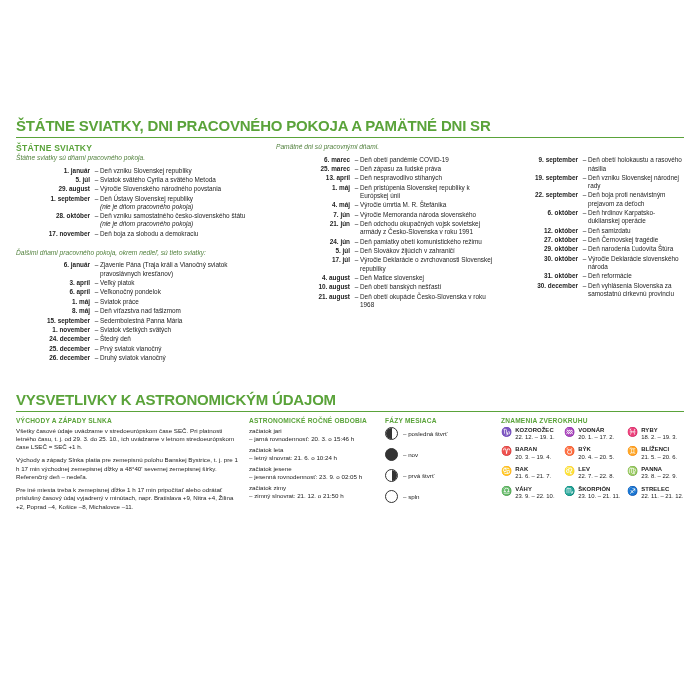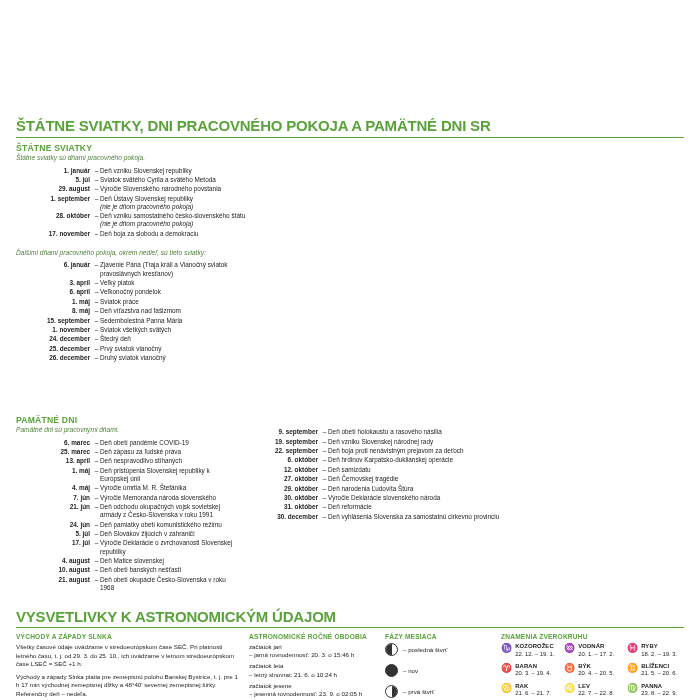--- a/index.html
+++ b/index.html
@@ -30,22 +30,21 @@
     line-height: 1.05;
     margin: 0 0 3px 0;
     white-space: nowrap;
   }
   .title-rule {
     border-top: 1px solid #5aa33a;
     margin: 0 0 5px 0;
   }
   .cols {
     display: flex;
-    gap: 22px;
-    flex-direction: column;
+    gap: 10px;
   }
   .col-left { width: 250px; flex: 0 0 250px; }
   .col-right { flex: 1 1 auto; display: flex; gap: 10px; }
   .col-r1 { width: 218px; flex: 0 0 218px;}
   .col-r2 { flex: 1 1 auto; }
 
   .sec-head {
     color: #5aa33a;
     font-size: 8.6px;
     font-weight: bold;
@@ -72,21 +71,21 @@
     text-align: right;
     white-space: nowrap;
     font-weight: bold;
     width: 74px;
     padding-right: 3px;
   }
   .dlist td.dash { width: 7px; text-align: center; }
   .ital { font-style: italic; }
 
   
-  .block2 { margin-top: 16px; }
+  .block2 { margin-top: 29px; }
   .sub-cols { display: flex; gap: 8px; margin-top: 2px;}
   .sc1 { width: 225px; flex: 0 0 225px; }
   .sc2 { width: 128px; flex: 0 0 128px; }
   .sc3 { width: 108px; flex: 0 0 108px; }
   .sc4 { flex: 1 1 auto; }
 
   .sec-head2 {
     color: #5aa33a;
     font-size: 6.6px;
     font-weight: bold;
@@ -263,21 +262,20 @@
           <td class="d">26. december</td>
           <td class="dash">–</td>
           <td>Druhý sviatok vianočný</td>
         </tr>
       </tbody>
         </table>
     </div>
 
     <div class="col-right">
       <div class="col-r1">
-        <div class="sec-head">PAMÄTNÉ DNI</div>
         <div class="sec-sub">Pamätné dni sú pracovnými dňami.</div>
         <table class="dlist">
           <tbody>
               <tr>
             <td class="d">6. marec</td>
             <td class="dash">–</td>
             <td>Deň obetí pandémie COVID-19</td>
           </tr>
           <tr>
             <td class="d">25. marec</td>

